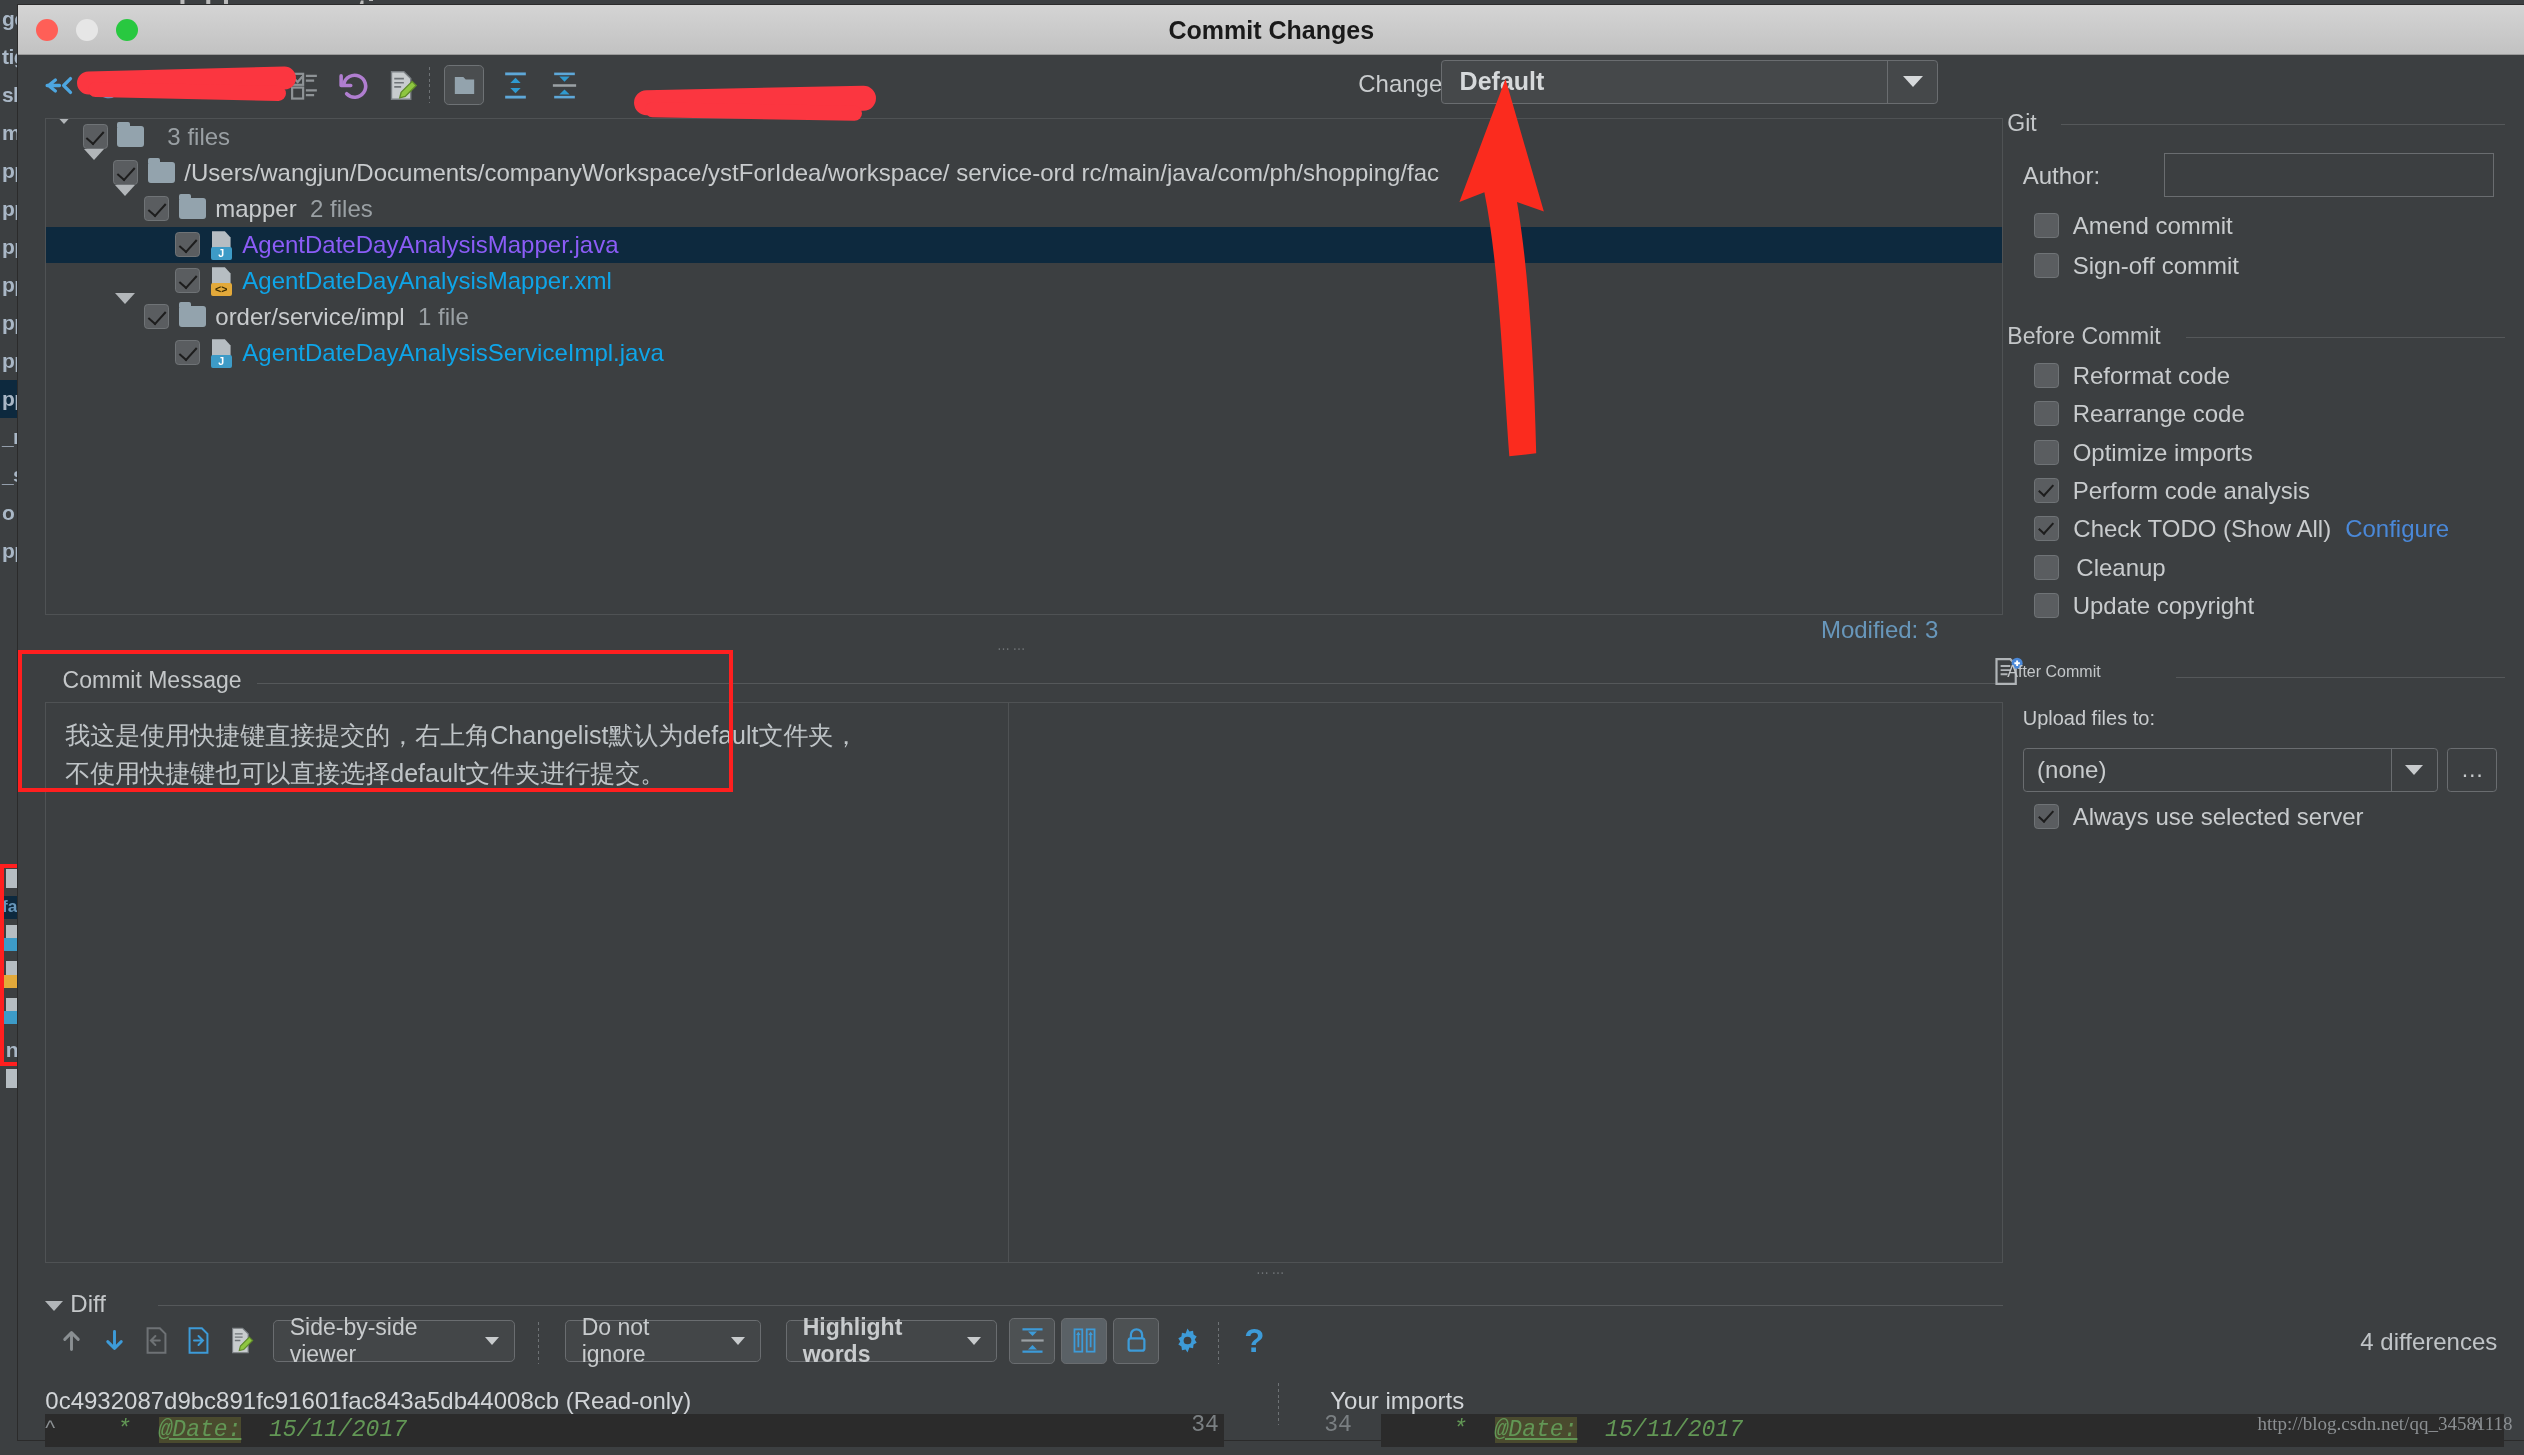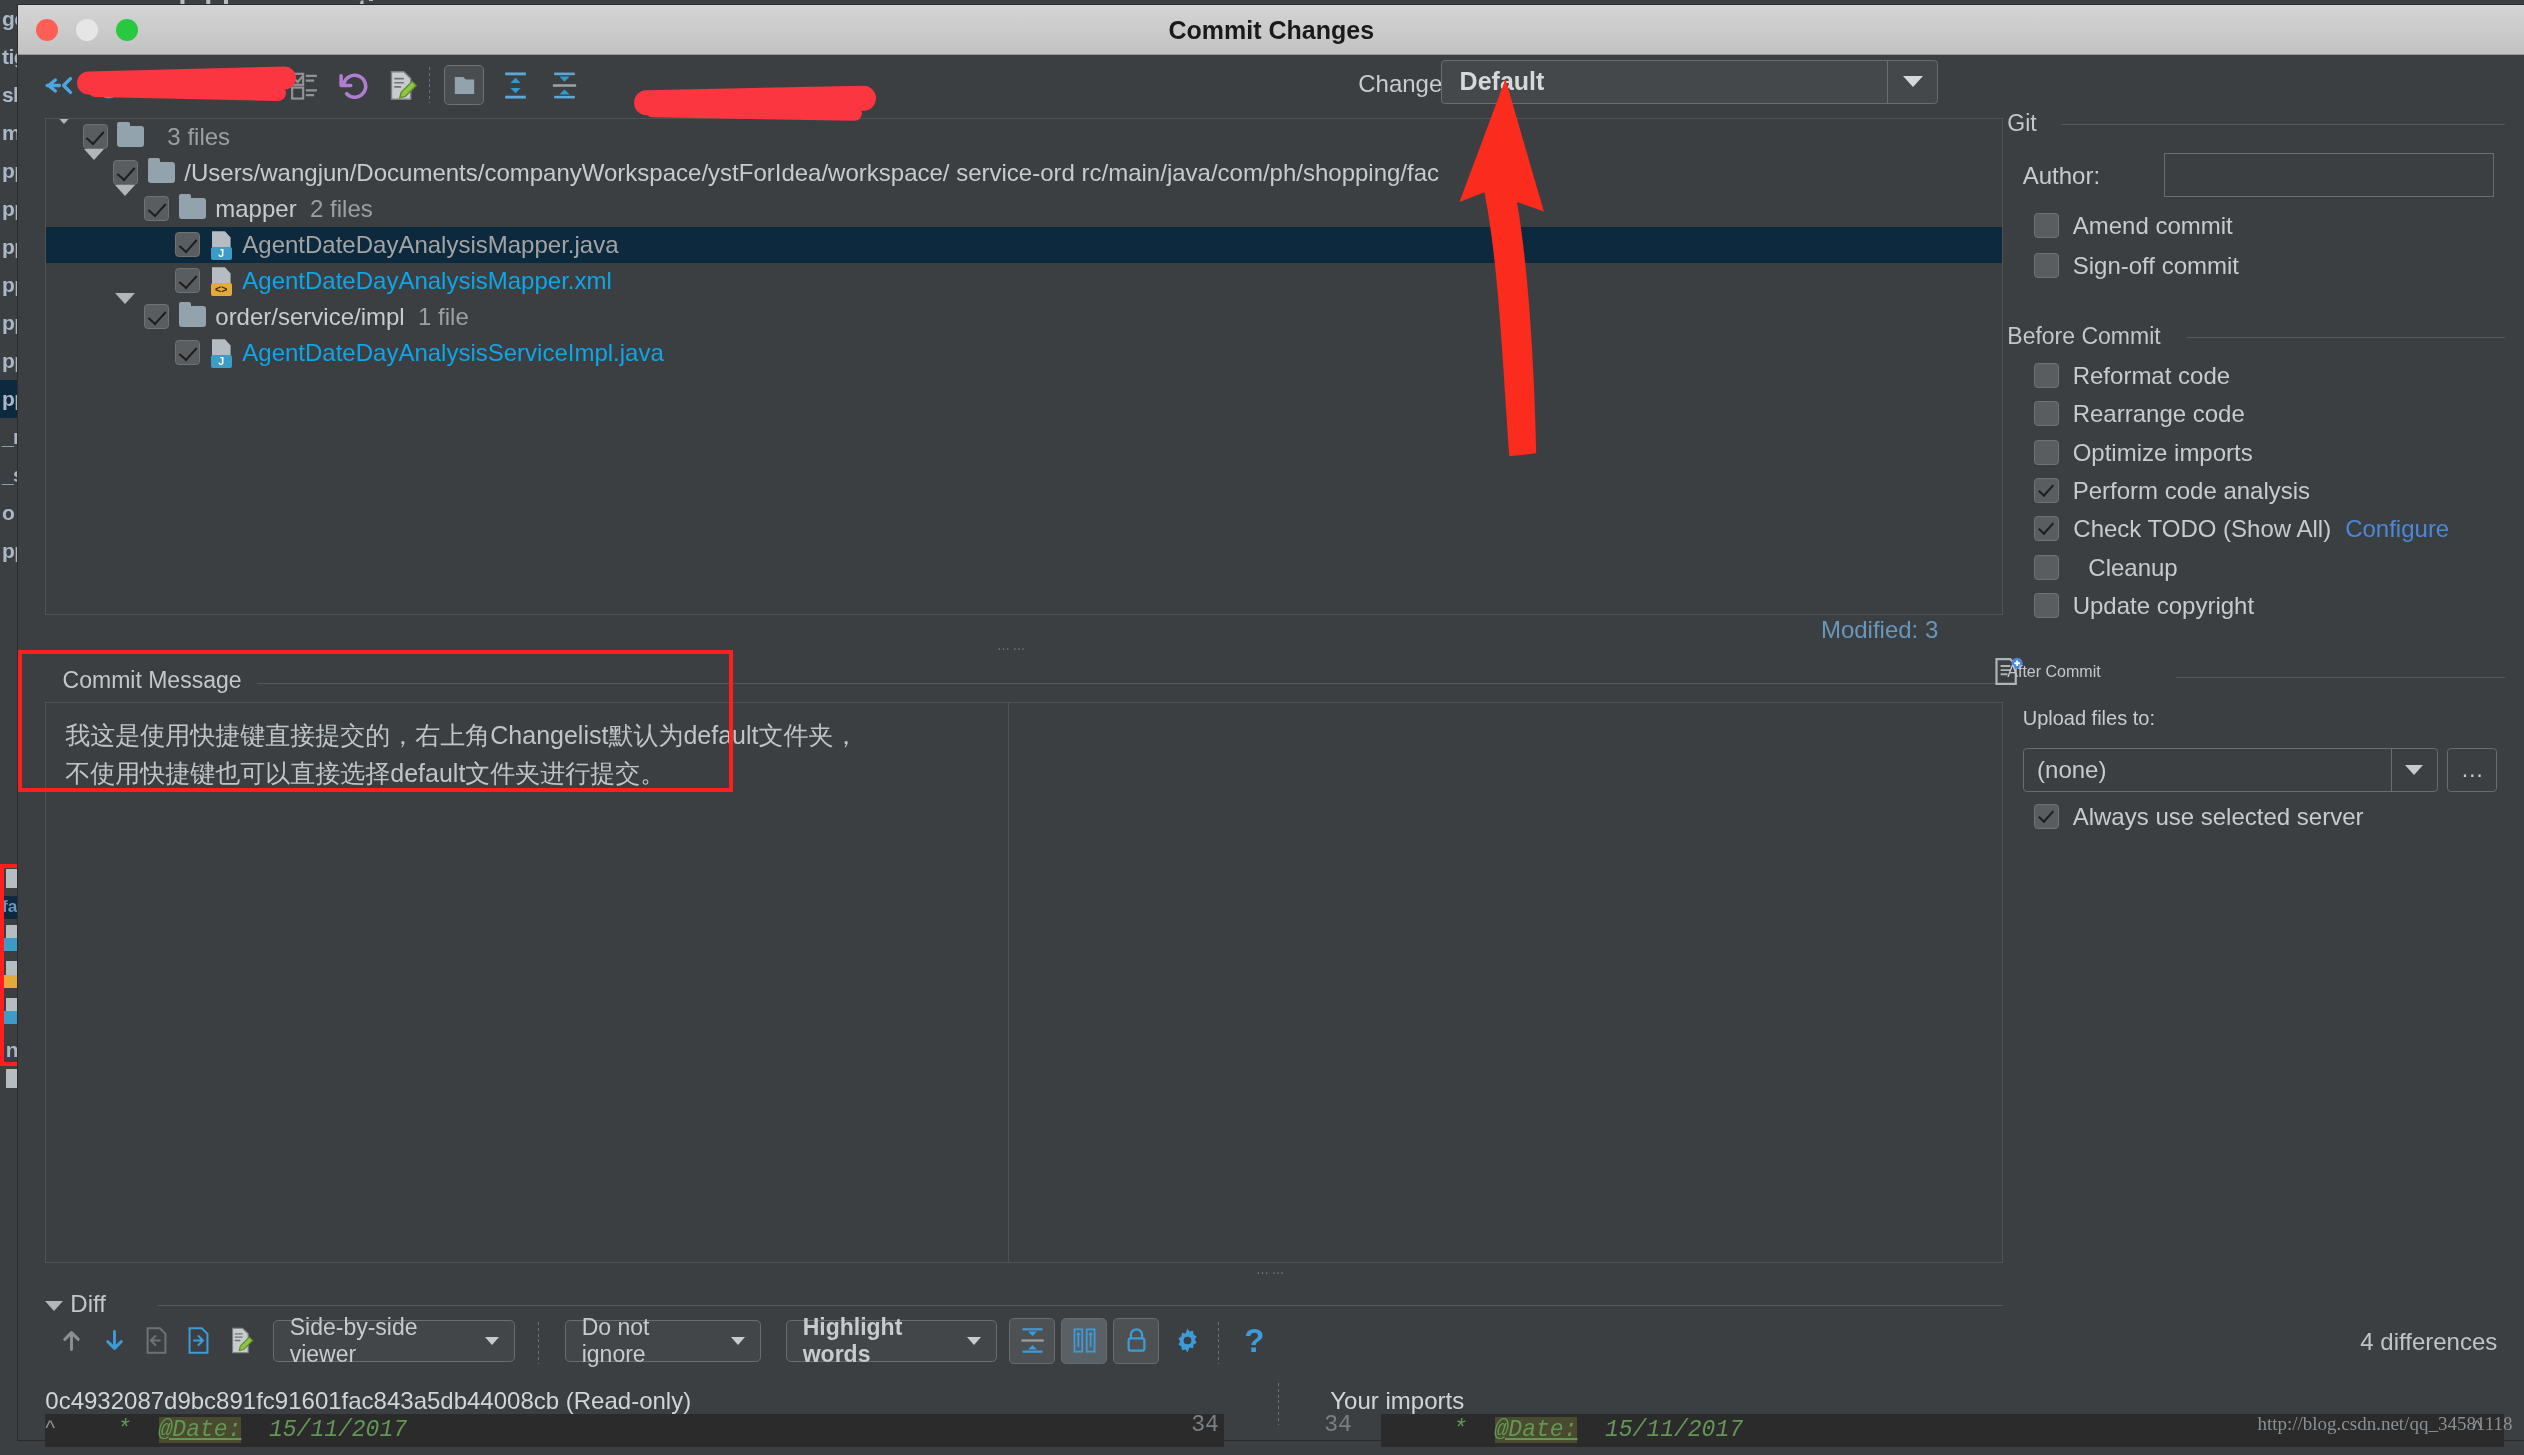--- a/index.html
+++ b/index.html
@@ -60,21 +60,21 @@
   .folder::before{content:"";position:absolute;left:0;top:-4.8px;width:12.5px;height:5.8px;background:#93a3ad;
       border-radius:1.9px 1.9px 0 0;}
   .fileico{width:23px;height:27px;flex:none;margin-right:9.6px;position:relative;}
   .fileico .pg{position:absolute;left:1.9px;top:0;width:19px;height:21px;background:#b6bdc2;
       clip-path:polygon(0 0,70% 0,100% 30%,100% 100%,0 100%);}
   .fileico .bdg{position:absolute;left:1px;bottom:-1.9px;width:21px;height:13.4px;border-radius:1.9px;
       font-size:10.6px;line-height:13.4px;text-align:center;color:#1a1a1a;font-weight:bold;}
   .fileico .bdg.j{background:#3d9bc7;color:#fff;}
   .fileico .bdg.x{background:#e3a93a;color:#3a2a00;}
   .fname-mod{color:#0ea5e9;}
-  .fname-sel{color:#a3a3a3;}
+  .fname-sel{color:#8b5cf6;}
   .tcount{color:#9aa0a4;margin-left:13.4px;}
   .arrowdn{width:0;height:0;border-left:10.6px solid transparent;border-right:10.6px solid transparent;
       border-top:11.5px solid #b2b6b9;}
 
   #modified-count{position:absolute;right:586px;top:611px;font-size:24px;color:#6897bb;}
 
   
   .grip{position:absolute;height:7.7px;color:#6e7275;font-size:12.5px;letter-spacing:2.9px;line-height:7.7px;}
 
   
@@ -381,21 +381,21 @@
         </span>
         <span style="font-size:24px;color:#c8cbcd;">Perform code analysis</span>
       </div>
       <div style="position:absolute;left:27px;top:184px;display:flex;align-items:center;gap:14px;">
         <span style="width:25px;height:25px;border:1px solid #6f7376;border-radius:3.8px;background:#5a5d60;display:inline-block;position:relative;">
           <span style="position:absolute;left:6.7px;top:1.9px;width:7.7px;height:15.4px;border:solid #1d1d1d;border-width:0 2.9px 2.9px 0;transform:rotate(42deg);"></span>
         </span>
         <span style="font-size:24px;color:#c8cbcd;">Check TODO (Show All)</span>
         <span style="font-size:24px;color:#4a88d8;cursor:pointer;">Configure</span>
       </div>
-      <div style="position:absolute;left:27px;top:223px;display:flex;align-items:center;gap:29px;">
+      <div style="position:absolute;left:27px;top:223px;display:flex;align-items:center;gap:17px;">
         <span style="width:25px;height:25px;border:1px solid #6f7376;border-radius:3.8px;background:#5a5d60;display:inline-block;"></span>
         <span style="font-size:24px;color:#c8cbcd;">Cleanup</span>
       </div>
       <div style="position:absolute;left:27px;top:261px;display:flex;align-items:center;gap:13.4px;">
         <span style="width:25px;height:25px;border:1px solid #6f7376;border-radius:3.8px;background:#5a5d60;display:inline-block;"></span>
         <span style="font-size:24px;color:#c8cbcd;">Update copyright</span>
       </div>
     </div>
 
     <div style="position:absolute;left:0;top:553px;width:509px;">

